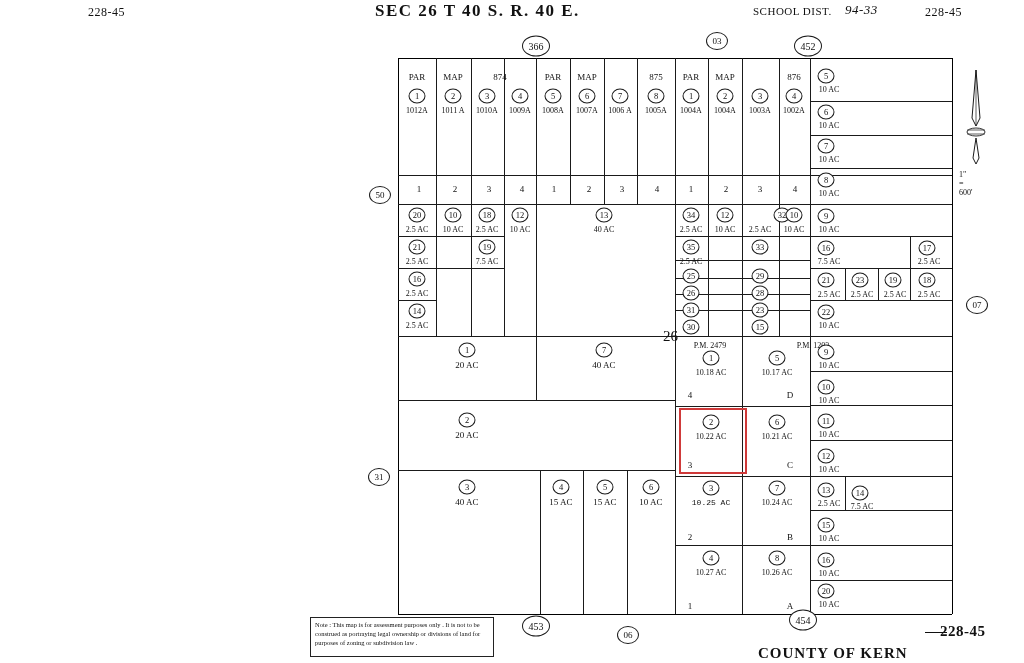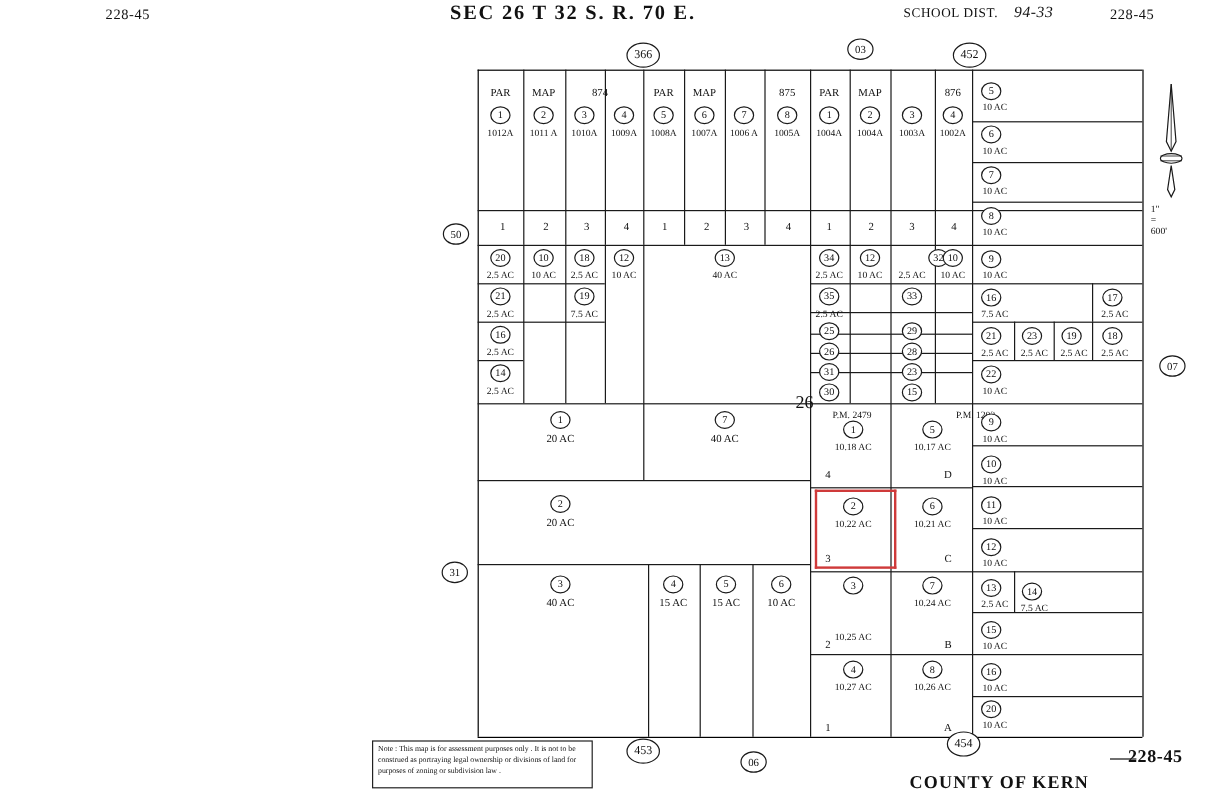--- a/index.html
+++ b/index.html
@@ -61,21 +61,21 @@
   .compass{position:absolute;}
   .scale{position:absolute;font-size:8px;}
   #sec-num{position:absolute;font-size:15px;}
 </style>
 </head>
 <body>
 
 <div class="map-root">
 
   <div class="t hdr-num" style="left:88px;top:6px;">228-45</div>
-  <div class="t hdr-sec" style="left:375px;top:2px;">SEC 26 T 32 S.  R. 70 E.</div>
+  <div class="t hdr-sec" style="left:375px;top:2px;">SEC 26 T 40 S.  R. 40 E.</div>
   <div class="t hdr-small" style="left:753px;top:6px;">SCHOOL DIST.</div>
   <div class="t hdr-num" style="left:845px;top:3px;font-size:13px;font-style:italic;">94-33</div>
   <div class="t hdr-num" style="left:925px;top:6px;">228-45</div>
 
   <div class="ln v thick" style="left:398px;top:58px;height:556px;"></div>
   <div class="ln v thick" style="left:952px;top:58px;height:556px;"></div>
   <div class="ln h thick" style="left:398px;top:58px;width:554px;"></div>
   <div class="ln h thick" style="left:398px;top:614px;width:554px;"></div>
 
   <div class="ln h" style="left:398px;top:175px;width:554px;"></div>
@@ -301,21 +301,21 @@
   <div class="lbl" style="left:711px;top:368px;">10.18 AC</div>
   <div class="circ sm" style="left:777px;top:358px;">5</div>
   <div class="lbl" style="left:777px;top:368px;">10.17 AC</div>
 
   <div class="circ sm" style="left:711px;top:422px;">2</div>
   <div class="lbl" style="left:711px;top:432px;">10.22 AC</div>
   <div class="circ sm" style="left:777px;top:422px;">6</div>
   <div class="lbl" style="left:777px;top:432px;">10.21 AC</div>
 
   <div class="circ sm" style="left:711px;top:488px;">3</div>
-  <div class="lbl" style="left:711px;top:526px;">10.25 AC</div>
+  <div class="lbl" style="left:711px;top:498px;font-family:Liberation Mono, monospace;">10.25 AC</div>
   <div class="circ sm" style="left:777px;top:488px;">7</div>
   <div class="lbl" style="left:777px;top:498px;">10.24 AC</div>
 
   <div class="circ sm" style="left:711px;top:558px;">4</div>
   <div class="lbl" style="left:711px;top:568px;">10.27 AC</div>
   <div class="circ sm" style="left:777px;top:558px;">8</div>
   <div class="lbl" style="left:777px;top:568px;">10.26 AC</div>
 
   <div class="lbl lbl9" style="left:690px;top:390px;">4</div>
   <div class="lbl lbl9" style="left:790px;top:390px;">D</div>

